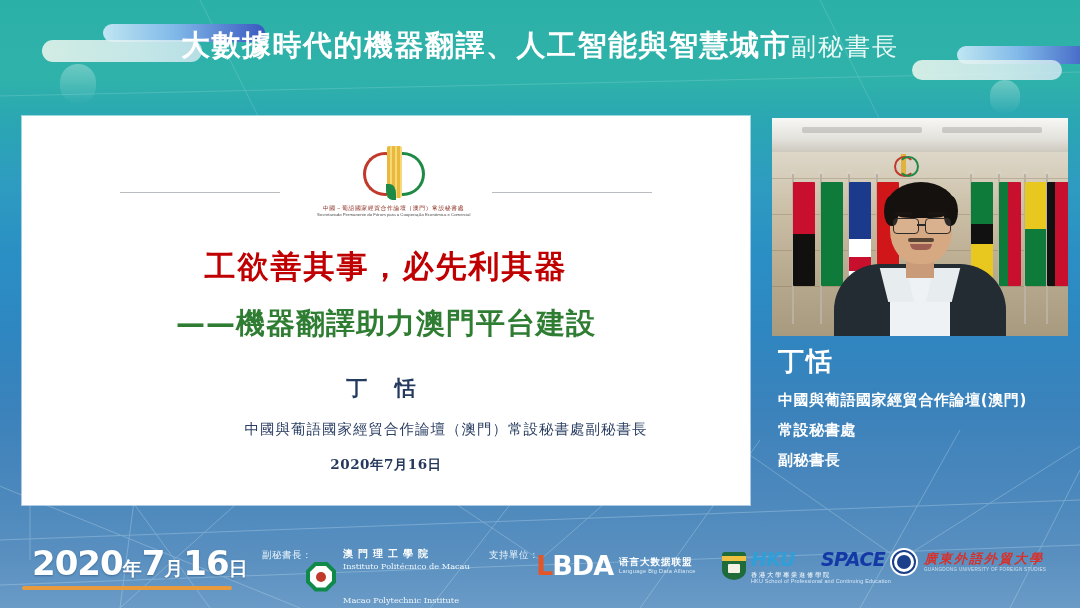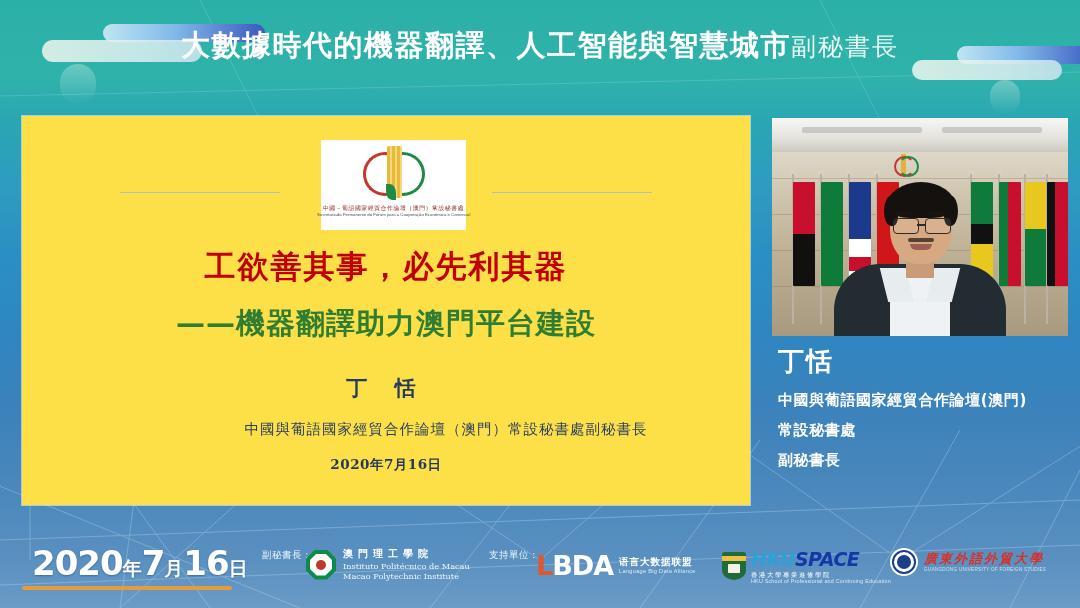--- a/index.html
+++ b/index.html
@@ -46,21 +46,21 @@
     font-weight:bold;font-size:29px;color:#ffffff;letter-spacing:1.5px;
   }
   .header-title .light{
     font-family:"DejaVu Sans","Liberation Sans",sans-serif;
     font-weight:normal;font-size:25px;color:#eafaf6;letter-spacing:2px;
   }
 
   
   .slide{
     position:absolute;left:22px;top:116px;width:728px;height:389px;
-    background:#fde047;box-shadow:0 0 0 1px rgba(255,255,255,.55);
+    background:#ffffff;box-shadow:0 0 0 1px rgba(255,255,255,.55);
   }
   .logo-row{position:absolute;left:0;top:14px;width:728px;height:100px;}
   .rule{position:absolute;top:62px;height:1px;background:#b9bcc0;}
   .rule.l{left:98px;width:160px;}
   .rule.r{left:470px;width:160px;}
   .logo-box{
     position:absolute;left:299px;top:10px;width:145px;height:90px;background:#ffffff;
     display:flex;flex-direction:column;align-items:center;justify-content:flex-start;
   }
   .emblem{position:relative;width:74px;height:58px;margin-top:4px;}
@@ -164,38 +164,38 @@
     clip-path:polygon(30% 0,70% 0,100% 30%,100% 70%,70% 100%,30% 100%,0 70%,0 30%);
   }
   .mpi .seal .oct2{
     position:absolute;left:4px;top:4px;right:4px;bottom:4px;background:#ffffff;
     clip-path:polygon(30% 0,70% 0,100% 30%,100% 70%,70% 100%,30% 100%,0 70%,0 30%);
   }
   .mpi .seal .core{position:absolute;left:10px;top:10px;width:10px;height:10px;border-radius:50%;background:#c0392b;}
   .mpi .txt{line-height:1.25;}
   .mpi .zh{font-size:10px;color:#ffffff;letter-spacing:5px;font-weight:bold;}
   .mpi .pt{font-family:"DejaVu Serif","Liberation Serif",serif;font-size:8.2px;color:#eef6fb;}
-  .mpi .en{font-family:"DejaVu Serif","Liberation Serif",serif;font-size:8.2px;color:#eef6fb;}
+  .mpi .en{font-family:"DejaVu Serif","Liberation Serif",serif;font-size:8.2px;color:#eef6fb;margin-top:24px;}
 
   .lbda{position:absolute;left:536px;top:550px;z-index:6;display:flex;align-items:center;gap:6px;}
   .lbda .mark{font-family:"DejaVu Sans","Liberation Sans",sans-serif;font-weight:bold;font-size:27px;letter-spacing:-1px;}
   .lbda .mark .l{color:#e2562a;}
   .lbda .mark .rest{color:#ffffff;}
   .lbda .sub{line-height:1.3;}
   .lbda .sub .zh{font-size:9.5px;color:#ffffff;font-weight:bold;letter-spacing:1px;}
   .lbda .sub .en{font-size:5.6px;color:#dbeaf6;letter-spacing:.3px;}
 
   .hku{position:absolute;left:722px;top:548px;z-index:6;display:flex;align-items:center;gap:5px;}
   .hku .shield{position:relative;width:24px;height:28px;background:#1f6b3a;border-radius:3px 3px 50% 50%/3px 3px 36% 36%;overflow:hidden;}
   .hku .shield .band{position:absolute;left:0;top:4px;width:24px;height:5px;background:#f0c040;}
   .hku .shield .bk{position:absolute;left:6px;top:12px;width:12px;height:9px;background:#f4f1e6;border-radius:1px;}
   .hku .txt{line-height:1.2;}
   .hku .big{font-family:"DejaVu Sans","Liberation Sans",sans-serif;font-weight:bold;font-size:19px;font-style:italic;letter-spacing:-.5px;}
   .hku .big .a{color:#2f9fd8;}
-  .hku .big .b{color:#1438a6;}
+  .hku .big .b{color:#1438a6;margin-left:26px;}
   .hku .zh{font-size:6.4px;color:#ffffff;letter-spacing:1.6px;}
   .hku .en{font-size:5.4px;color:#d9e8f5;letter-spacing:.2px;}
 
   .gdufs{position:absolute;left:890px;top:548px;z-index:6;display:flex;align-items:center;gap:6px;}
   .gdufs .badge{position:relative;width:28px;height:28px;border-radius:50%;background:#ffffff;}
   .gdufs .badge .ring{position:absolute;left:2px;top:2px;right:2px;bottom:2px;border-radius:50%;border:2px solid #1b3f8b;}
   .gdufs .badge .inner{position:absolute;left:7px;top:7px;width:14px;height:14px;border-radius:50%;background:#1b3f8b;}
   .gdufs .txt{line-height:1.25;}
   .gdufs .zh{font-family:"DejaVu Serif","Liberation Serif",serif;font-weight:bold;font-size:13px;color:#d7312b;letter-spacing:2px;font-style:italic;}
   .gdufs .en{font-size:4.6px;color:#cfe0ee;letter-spacing:.3px;}

